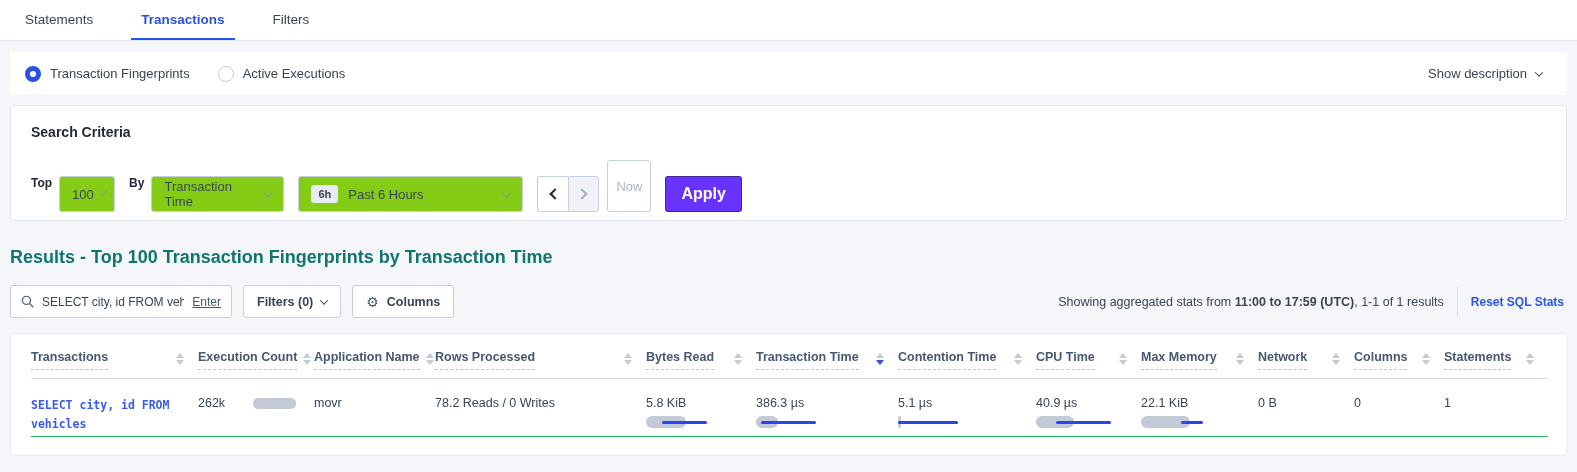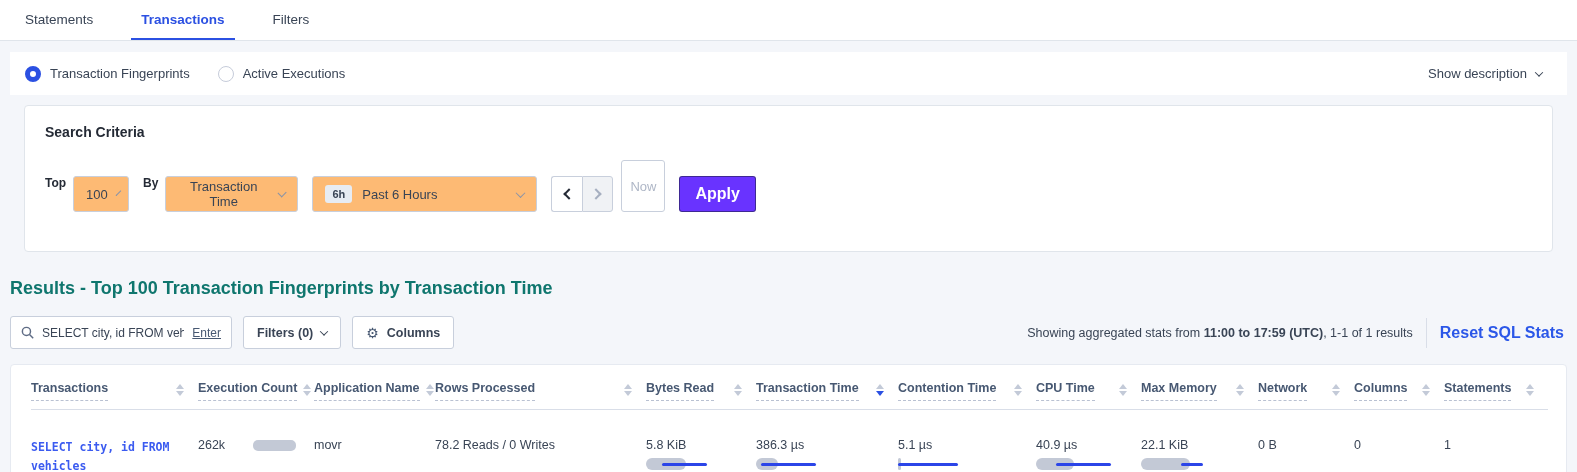--- a/index.html
+++ b/index.html
@@ -63,31 +63,31 @@
     border-right:1.6px solid #8a94a8; border-bottom:1.6px solid #8a94a8;
     transform:rotate(45deg) translate(-1px,-1px);
   }
   .chev.dark { border-color:#394455; width:6px; height:6px; }
 
   
   .criteria-card {
     background:#fff;
     border:1px solid #e0e5eb;
     border-radius:4px;
-    margin:10px 24px 0;
-    padding:18px 20px 39px;
+    margin:10px 10px 0;
+    padding:18px 20px 8px;
   }
   .criteria-title { font-size:14px; font-weight:700; color:#242a35; }
   .criteria-controls { display:flex; align-items:flex-end; margin-top:20px; }
   .field { display:flex; flex-direction:row; gap:7px; margin-right:14px; }
   .field-label { font-size:12px; font-weight:700; color:#242a35; }
   .select {
-    height:36px; border:1px solid #c8cfdc; border-radius:3px; background:#fdba74;
+    height:36px; border:1px solid #c8cfdc; border-radius:3px; background:#84cc16;
     display:flex; align-items:center; padding:0 12px; gap:10px;
-    font-size:13px; color:#394455; cursor:pointer;text-align:center;
+    font-size:13px; color:#394455; cursor:pointer;
   }
   .select .chev { margin-left:auto; }
   .select.top-select { width:56px; }
   .select.by-select { width:133px; }
   .select.range-select { width:225px; }
   .range-badge {
     background:#e7ecf3; color:#394455; font-size:11px; font-weight:700;
     border-radius:3px; padding:3px 7px;
   }
   .pager { display:flex; margin-right:8px; }
@@ -133,21 +133,21 @@
   .tool-btn {
     height:33px; background:#fff; border:1px solid #c8cfdc; border-radius:3px;
     display:flex; align-items:center; gap:8px; padding:0 13px;
     font-size:12.5px; font-weight:700; color:#394455; font-family:inherit; cursor:pointer;
     margin-left:11px;
   }
   .gear-glyph { font-size:14px; color:#475872; font-weight:400; line-height:1; }
   .stats-note { margin-left:auto; font-size:12.5px; color:#394455; white-space:nowrap; }
   .stats-note b { font-weight:700; }
   .vdiv { width:1px; height:30px; background:#d9dee8; margin:0 13px; }
-  .reset-link { font-size:16px; font-weight:600; color:#2b57e8; cursor:pointer; text-decoration:none; white-space:nowrap; margin-right:3px; }
+  .reset-link { font-size:12px; font-weight:600; color:#2b57e8; cursor:pointer; text-decoration:none; white-space:nowrap; margin-right:3px; }
 
   
   .table-card {
     background:#fff;
     border:1px solid #e6eaf1;
     border-radius:4px;
     margin:15px 10px 0;
     padding-bottom:12px;
     min-height:123px;
   }
@@ -159,23 +159,23 @@
     font-size:12.5px; font-weight:700; color:#475872;
   }
   .th-inner { display:flex; align-items:flex-start; justify-content:space-between; }
   .h-label { border-bottom:1px dashed #b9c1d2; padding-bottom:5px; white-space:nowrap; cursor:default; }
   .sorter { display:flex; flex-direction:column; gap:2px; padding-top:3px; cursor:pointer; flex:0 0 auto; margin-left:6px; }
   .caret { width:0; height:0; border-left:4px solid transparent; border-right:4px solid transparent; }
   .caret.up { border-bottom:5px solid #c3cad8; }
   .caret.down { border-top:5px solid #c3cad8; }
   th.sorted .caret.down { border-top-color:#2b50e2; }
   td {
-    padding:28px 14px 0 0;
+    padding:17px 14px 0 0;
     height:58px;
-    border-bottom:3px solid #22c55e;
+    border-bottom:1px solid #22c55e;
     font-size:12.5px; color:#394455;
   }
   .txn-link {
     font-family:"DejaVu Sans Mono", monospace;
     font-size:11.5px; font-weight:600; line-height:19px;
     color:#3b5bf0; text-decoration:none; cursor:pointer;
     display:inline-block; word-break:break-word;
   }
   .count-cell { display:flex; align-items:center; gap:28px; }
   .count-bar { height:11px; border-radius:5px; background:#c3c9d6; flex:0 0 auto; }

